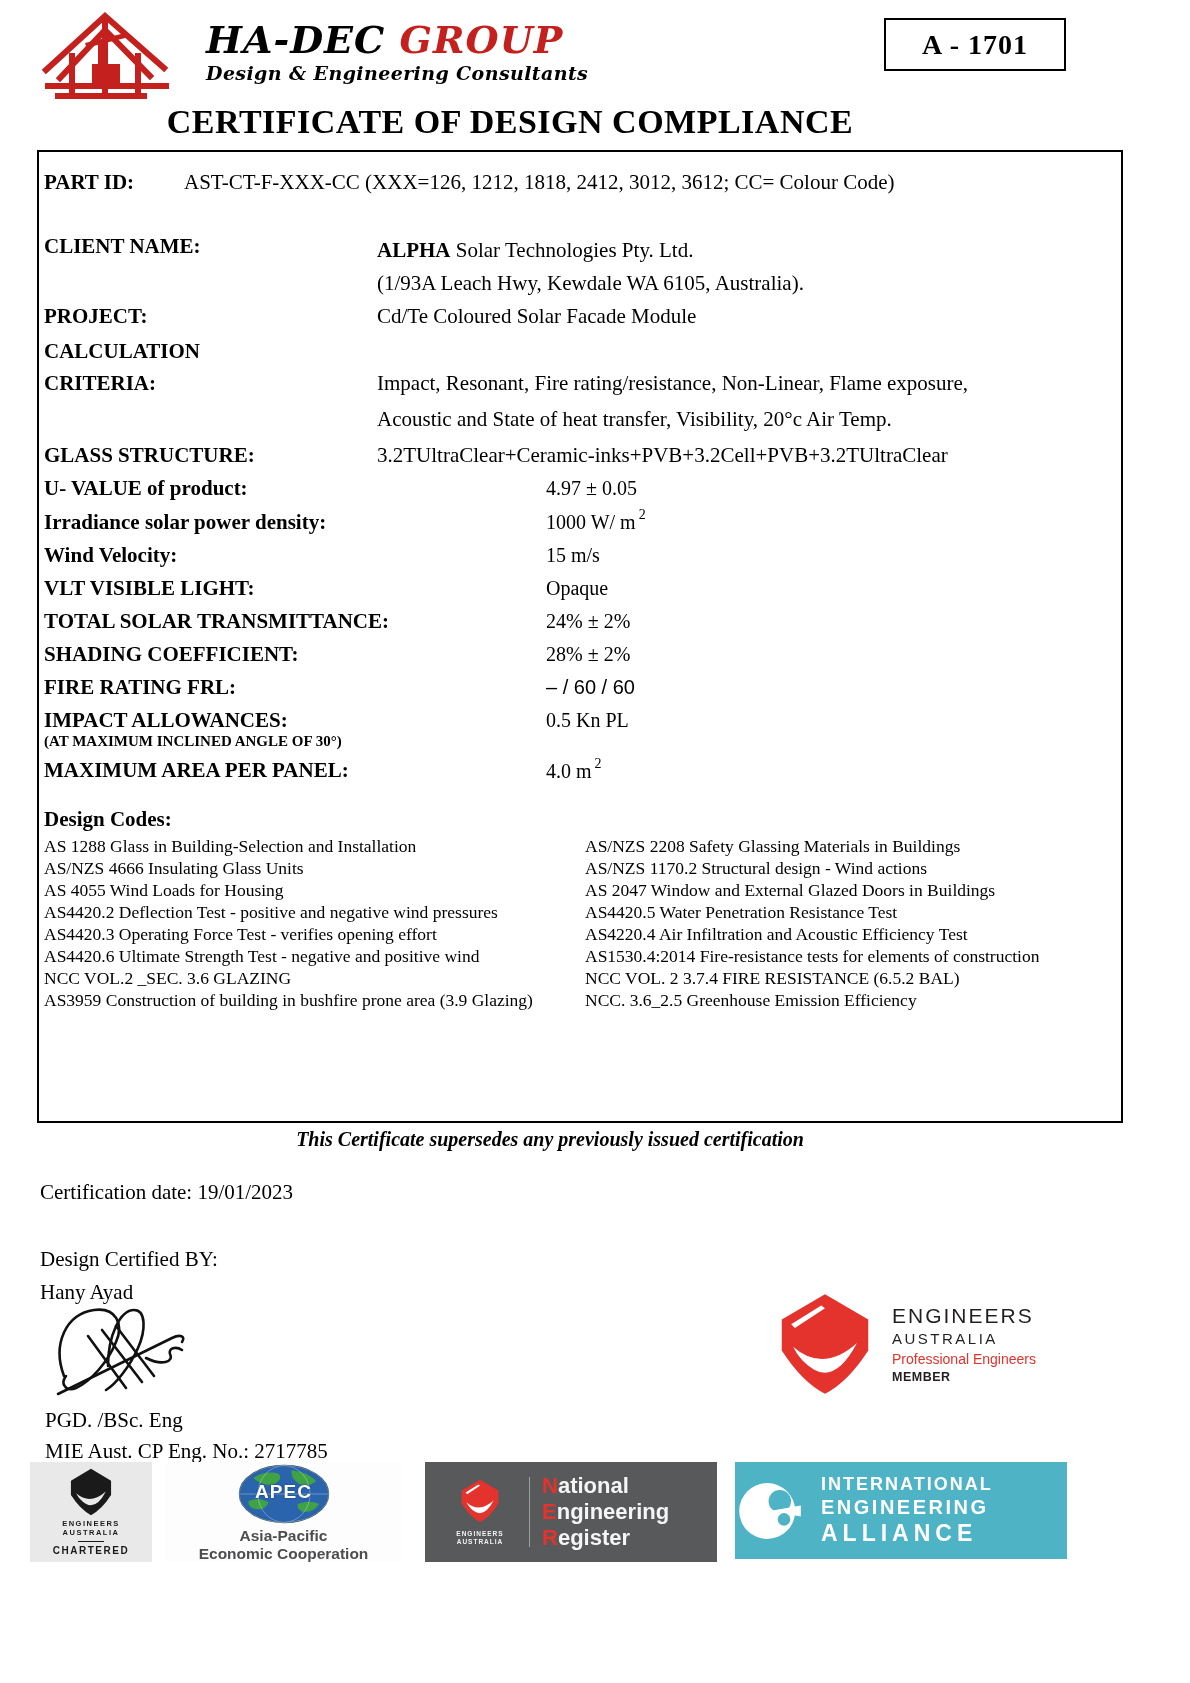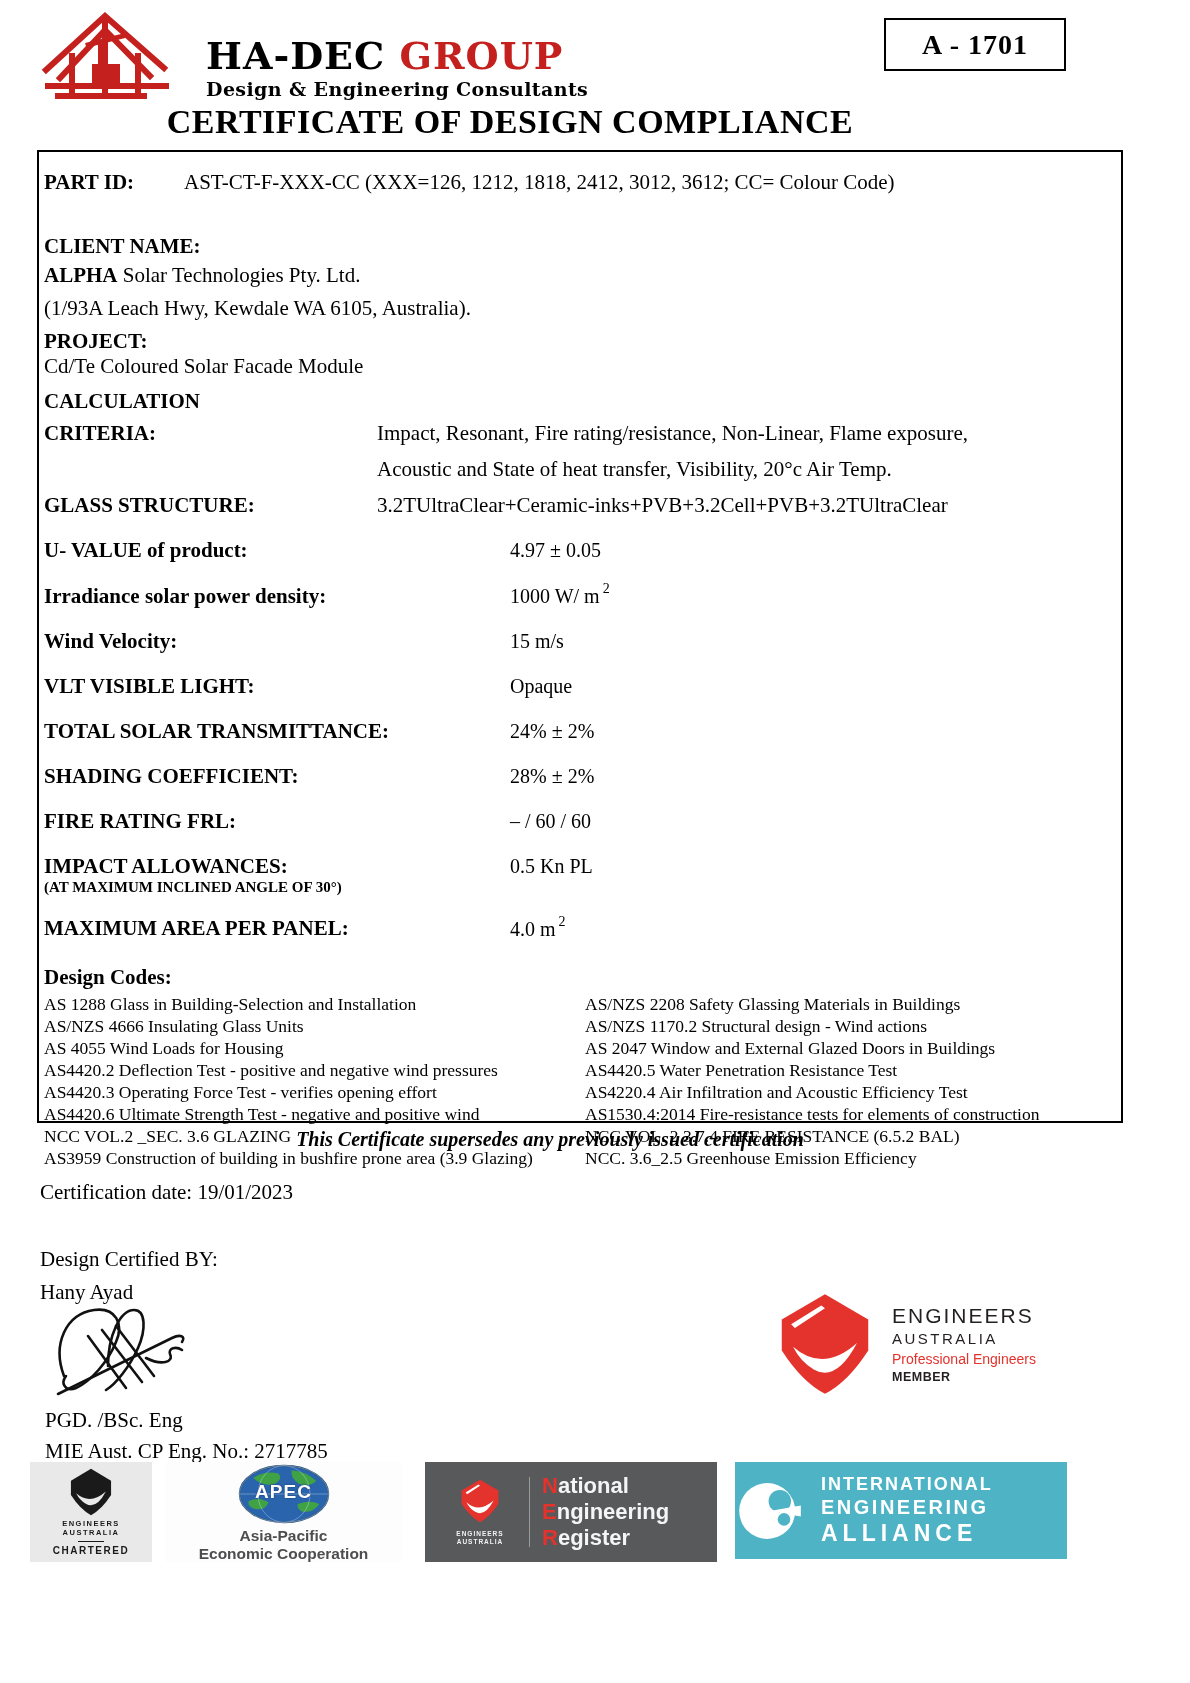--- a/index.html
+++ b/index.html
@@ -7,21 +7,21 @@
   .page {
     position: relative;
     width: 1190px; height: 1683px;
     margin: 0 auto;
     background: #ffffff;
     font-family: "Liberation Serif", serif;
     color: #000;
     overflow: hidden;
   }
   
-  .brand { position:absolute; top:8px; left:38px; display:flex; align-items:flex-end; }
+  .brand { position:absolute; top:8px; left:38px; display:flex; align-items:flex-start;font-style:italic; }
   .brand-logo { width:150px; height:92px; }
   .brand-text { margin-left:18px; margin-top:12px; font-family:"DejaVu Serif", serif; }
   .brand-line { font-size:38px; font-weight:bold; letter-spacing:1px; line-height:40px; }
   .brand-line .red { color:#c4201d; }
   .brand-sub { font-size:19px; font-weight:bold; margin-top:2px; letter-spacing:.4px; }
   .doc-ref-box {
     position:absolute; top:18px; left:884px; width:182px; height:53px;
     border:2px solid #000; display:flex; align-items:center; justify-content:center;
     font-size:28px; font-weight:bold; letter-spacing:1px;
   }
@@ -32,36 +32,36 @@
   }
   
   .main-box {
     position:absolute; top:150px; left:37px; width:1086px; height:973px;
     border:2px solid #000; padding:0 6px 0 5px;
   }
   .lbl { font-weight:bold; font-size:21px; }
   .val { font-size:21px; }
   .row-part { display:flex; margin-top:18px; }
   .row-part .lbl { width:140px; }
-  .row-top { display:flex;flex-direction:column; }
+  .row-top { display:flex; }
   .row-top .lbl { width:333px; flex:none; }
   .row-client { margin-top:39px; }
   .client-lines { line-height:33px; }
   .row-project { margin-top:4px; }
   .row-criteria { display:flex; margin-top:6px; }
   .row-criteria .lbl { width:333px; flex:none; line-height:32px; }
   .criteria-val { line-height:36px; margin-top:30px; }
   .row-glass { display:flex; margin-top:6px; }
   .row-glass .lbl { width:333px; flex:none; }
-  .spec-row { display:flex; margin-top:20px; align-items:baseline; }
+  .spec-row { display:flex; margin-top:8px; align-items:baseline;gap:36px; }
   .spec-row .lbl { width:466px; flex:none; }
   .spec-row .val { font-size:20px; }
   .spec-sub { font-weight:bold; font-size:15px; margin-top:0; }
   sup.sq { font-size:14px; position:relative; top:-2px; left:3px; }
-  .val-sans { font-family:Liberation Serif, serif; font-size:19px;text-align:center; }
+  .val-sans { font-family:Liberation Sans, sans-serif; font-size:19px;text-align:center; }
   .codes-heading { font-size:21px; font-weight:bold; margin-top:24px; }
   .codes-cols { display:flex; font-size:17.5px; line-height:22px; margin-top:3px; }
   .codes-col-left { width:536px; flex:none; }
   .codes-col-right { padding-left:5px; }
   
   .supersede {
     position:absolute; top:1128px; left:0; width:1100px; text-align:center;
     font-size:20px; font-weight:bold; font-style:italic;
   }
   .cert-date { position:absolute; top:1180px; left:40px; font-size:21px; }

